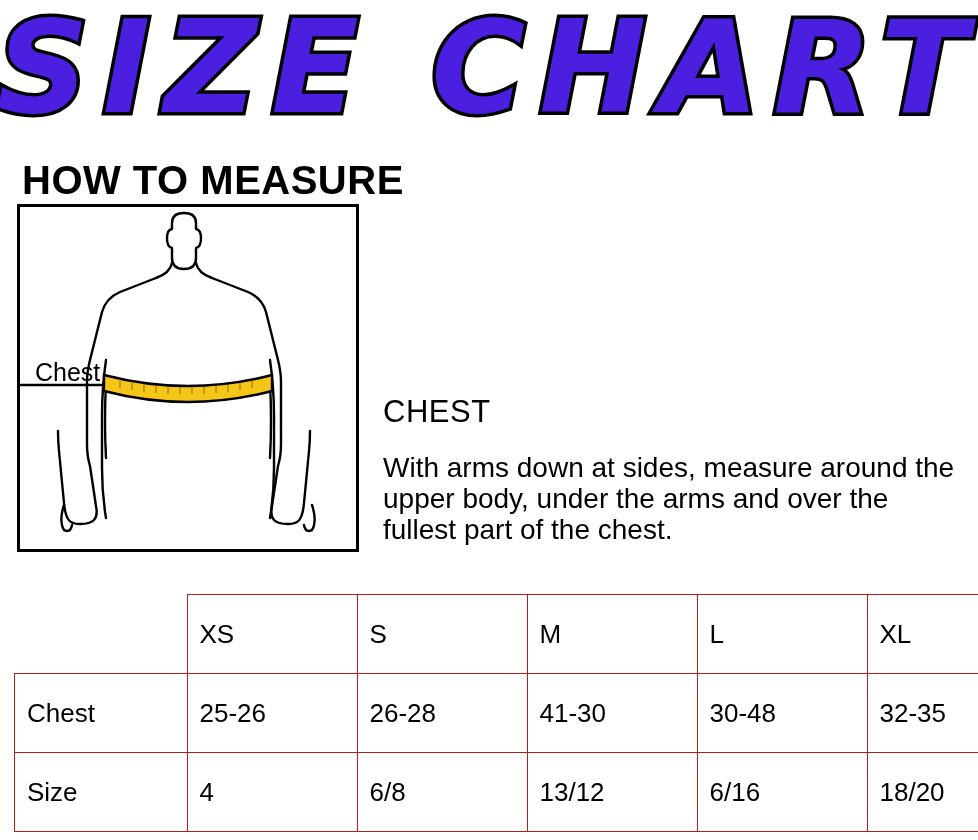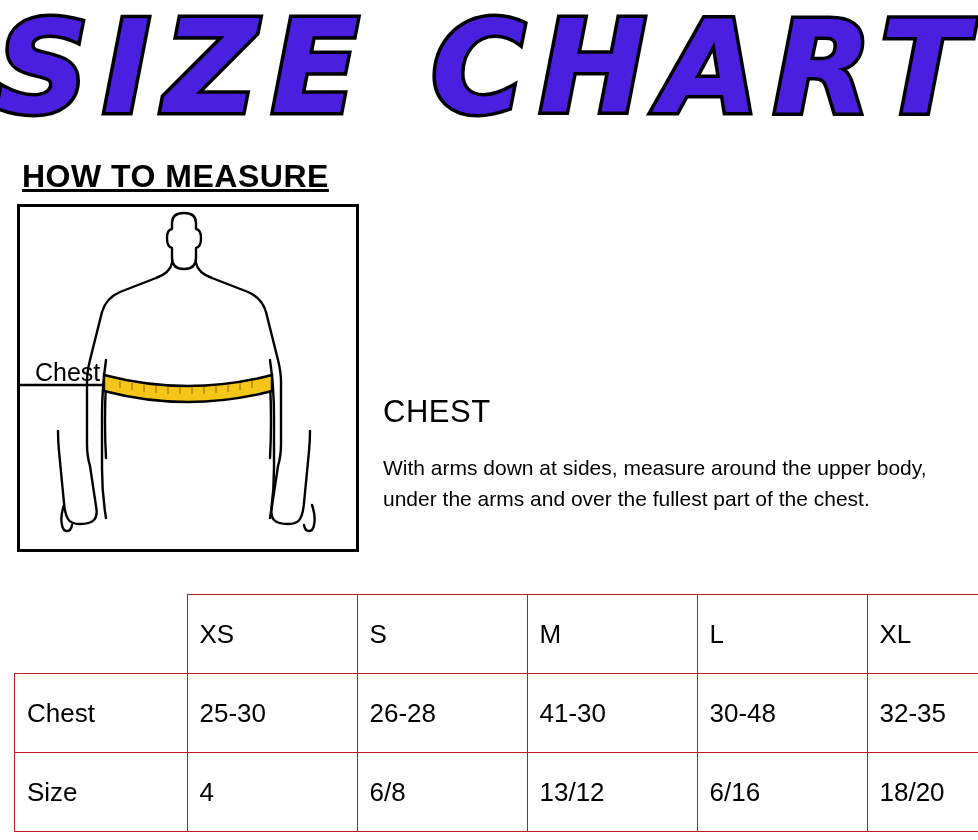--- a/index.html
+++ b/index.html
@@ -26,25 +26,24 @@
   }
   .title-svg {
     display: block;
   }
 
   
   .how-to {
     position: absolute;
     left: 22px;
     top: 158px;
-    font-size: 32px;
+    font-size: 40px;
     font-weight: bold;
     letter-spacing: 0.5px;
     font-family: "Liberation Sans", sans-serif;
-    text-decoration: underline;
   }
 
   
   .figure-box {
     position: absolute;
     left: 17px;
     top: 204px;
     width: 342px;
     height: 348px;
     border: 3px solid #000;
@@ -68,21 +67,21 @@
     left: 383px;
     top: 394px;
     font-size: 31px;
     letter-spacing: 0.5px;
   }
   .desc-body {
     position: absolute;
     left: 383px;
     top: 452px;
     width: 580px;
-    font-size: 21px;
+    font-size: 28px;
     line-height: 31px;
   }
 
   
   .table-wrap {
     position: absolute;
     left: 14px;
     top: 594px;
     width: 950px;
   }
@@ -168,21 +167,21 @@
       <tr class="header-row">
         <td class="corner-cell label-cell"></td>
         <td class="col-w">XS</td>
         <td class="col-w">S</td>
         <td class="col-w">M</td>
         <td class="col-w">L</td>
         <td class="col-w">XL</td>
       </tr>
       <tr>
         <td class="label-cell">Chest</td>
-        <td>25-30</td>
+        <td>25-26</td>
         <td>26-28</td>
         <td>41-30</td>
         <td>30-48</td>
         <td>32-35</td>
       </tr>
       <tr>
         <td class="label-cell">Size</td>
         <td>4</td>
         <td>6/8</td>
         <td>13/12</td>

